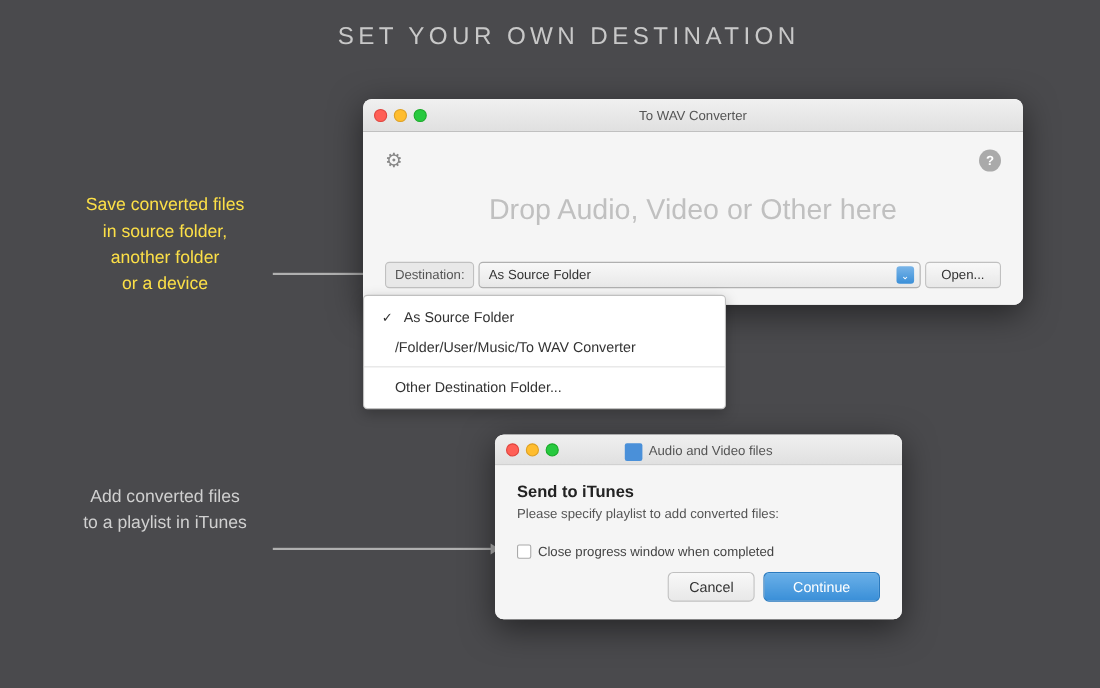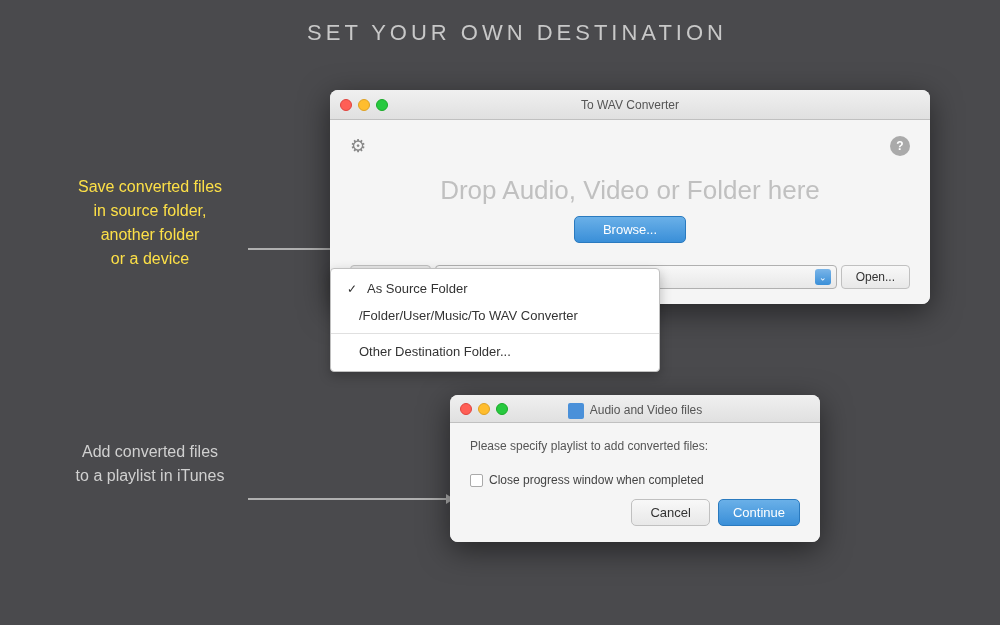--- a/index.html
+++ b/index.html
@@ -438,21 +438,21 @@
       padding: 5px 18px;
       border: 1px solid #c0c0c0;
       border-radius: 5px;
       background: linear-gradient(to bottom, #f8f8f8, #e8e8e8);
       font-size: 13px;
       color: #333;
       cursor: pointer;
     }
 
     .continue-btn {
-      padding: 5px 14px;
+      padding: 5px 26px;
       border: 1px solid #2a7abf;
       border-radius: 5px;
       background: linear-gradient(to bottom, #6ab0e8, #3a8fd8);
       font-size: 13px;
       color: white;
       cursor: pointer;
     }
   </style>
 </head>
 <body>
@@ -483,22 +483,21 @@
       <div class="traffic-light green"></div>
     </div>
     <span class="window-title">To WAV Converter</span>
   </div>
   <div class="converter-body">
     <div class="converter-toolbar">
       <span class="gear-icon">⚙</span>
       <div class="help-btn">?</div>
     </div>
     <div class="drop-area">
-      <div class="drop-text">Drop Audio, Video or Folder here</div>
-      <button class="browse-btn">Browse...</button>
+      <div class="drop-text">Drop Audio, Video or Other here</div>
     </div>
     <div class="destination-bar">
       <span class="dest-label">Destination:</span>
       <div class="dest-select-wrapper">
         <div class="dest-select">
           <span>As Source Folder</span>
         </div>
         <div class="dest-select-arrow"></div>
       </div>
       <button class="open-btn">Open...</button>
@@ -525,20 +524,21 @@
       <div class="traffic-light red"></div>
       <div class="traffic-light yellow"></div>
       <div class="traffic-light green"></div>
     </div>
     <span class="itunes-title-icon"></span>
     <span class="itunes-title-text">Audio and Video files</span>
   </div>
   <div class="itunes-body">
     <div class="itunes-content">
       <div class="itunes-text-section">
+        <div class="itunes-heading">Send to iTunes</div>
         <div class="itunes-subtext">Please specify playlist to add converted files:</div>
       </div>
     </div>
     <div class="checkbox-row">
       <div class="checkbox-input"></div>
       <span>Close progress window when completed</span>
     </div>
     <div class="itunes-buttons">
       <button class="cancel-btn">Cancel</button>
       <button class="continue-btn">Continue</button>

